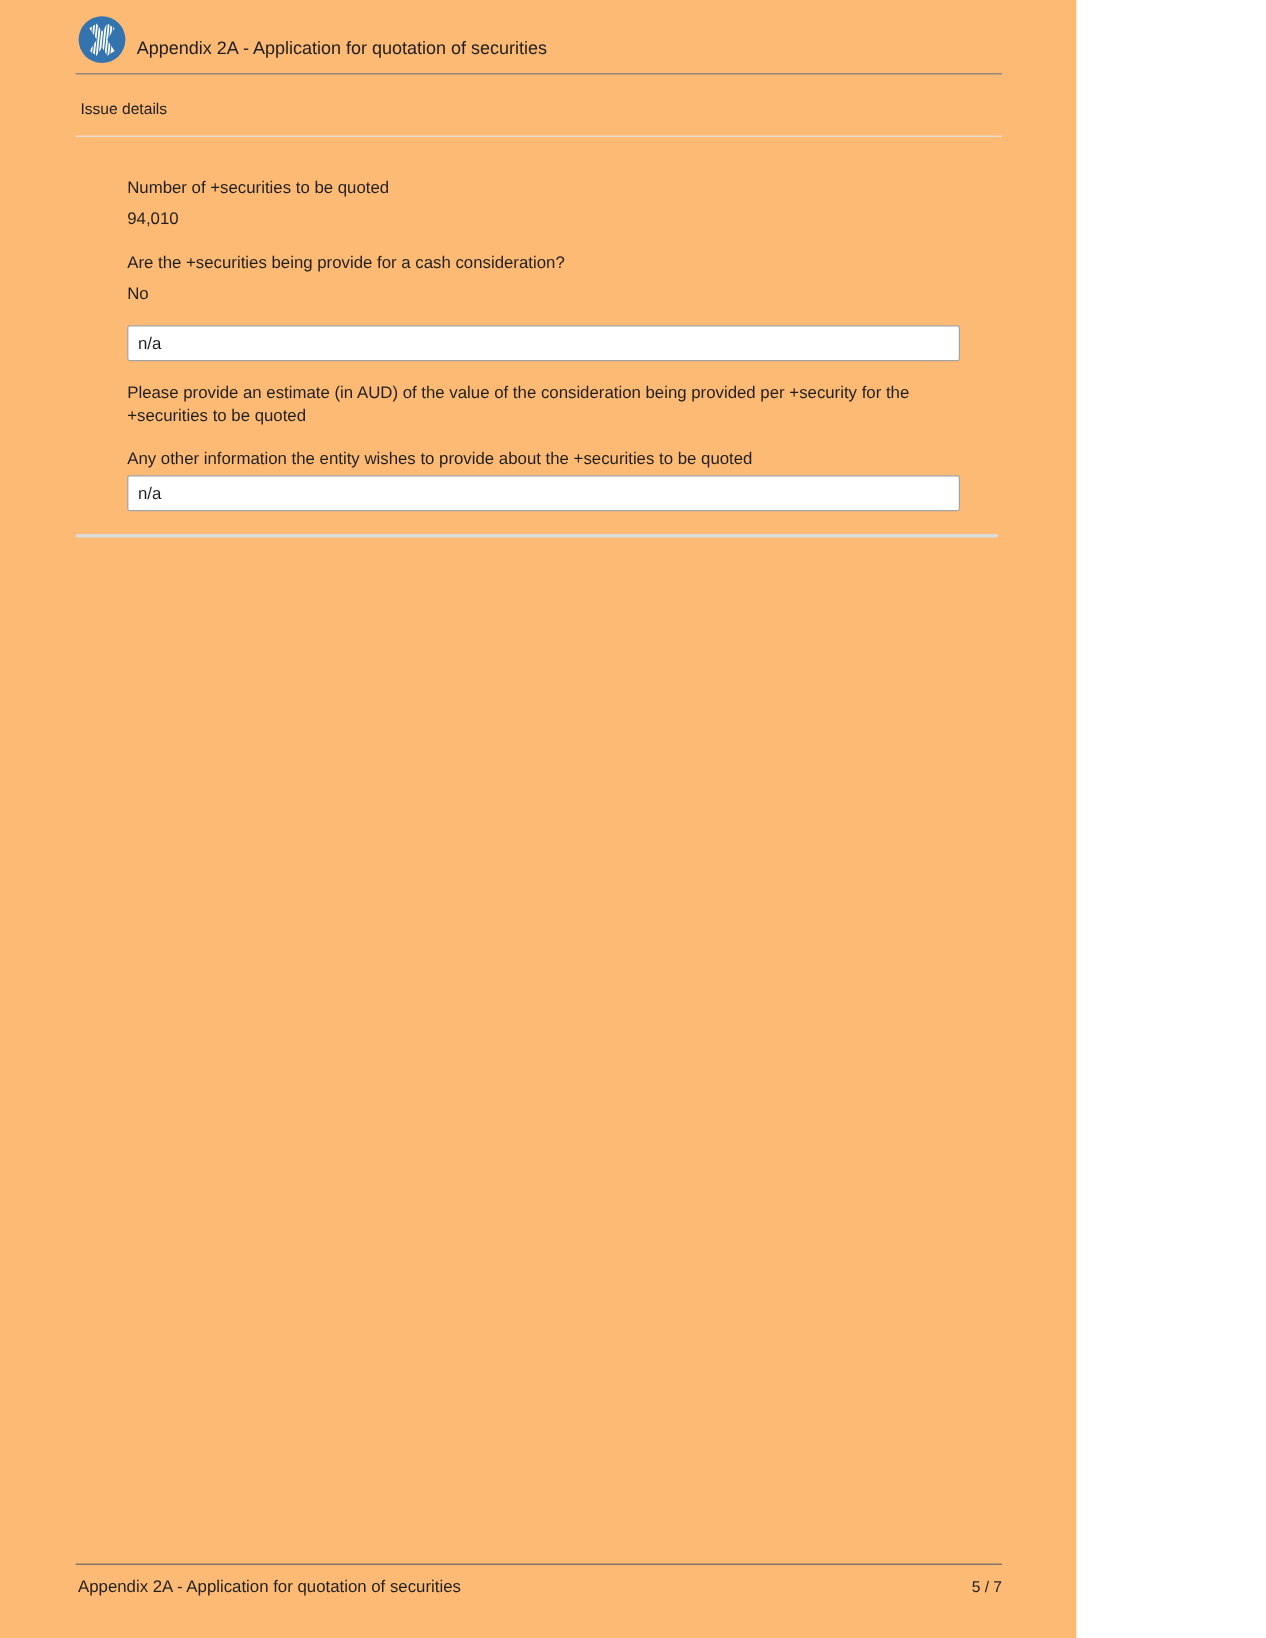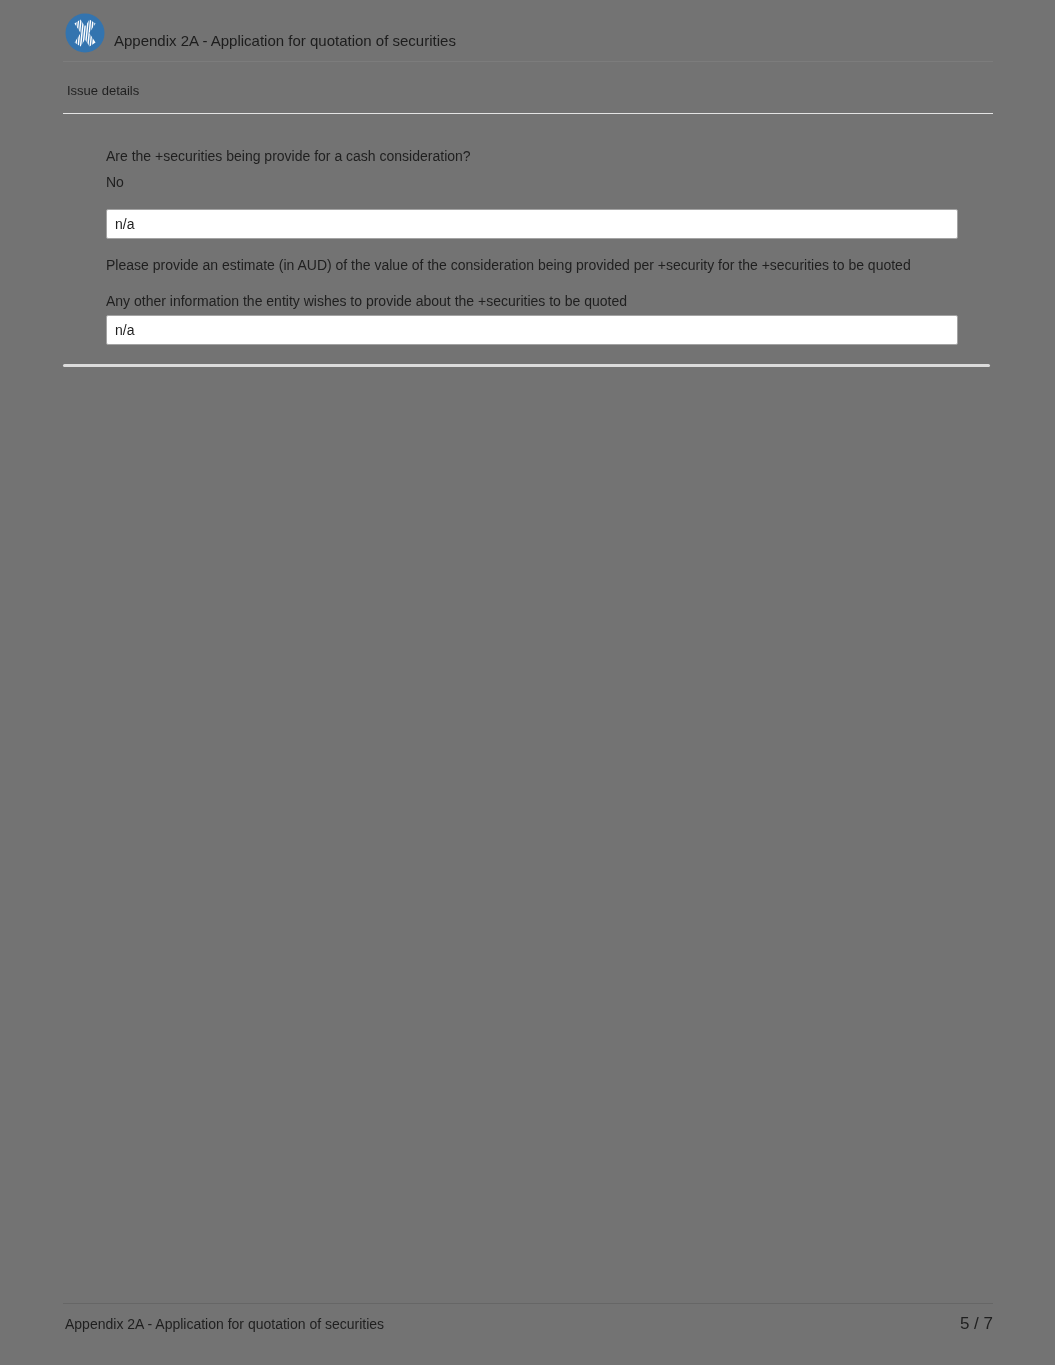--- a/index.html
+++ b/index.html
@@ -2,23 +2,23 @@
 <html><head>
 <meta charset="utf-8">
 <style>
   html, body {
     margin: 0;
     padding: 0;
     background: #ffffff;
   }
   .page {
     position: relative;
-    width: 1055px;
+    width: 897px;
     height: 1365px;
-    background: #737373;
+    background: #fdba74;
     font-family: "Liberation Sans", sans-serif;
     color: #1f1f1f;
     box-sizing: border-box;
     overflow: hidden;
   }
   .header {
     margin: 0 62px 0 63px;
     padding-top: 13px;
     padding-bottom: 8px;
     border-bottom: 1px solid #7c7c7c;
@@ -96,21 +96,21 @@
     display: flex;
     justify-content: space-between;
     align-items: baseline;
     font-size: 14px;
     color: #1f1f1f;
   }
   .footer-title {
     padding-left: 2px;
   }
   .page-indicator {
-    font-size: 17px;
+    font-size: 13px;
   }
 </style>
 </head>
 <body>
 
 <div class="page">
 
   <div class="header">
     <div class="header-inner">
       <svg class="logo" viewBox="0 0 40 40" aria-hidden="true">
@@ -131,20 +131,24 @@
         </g>
       </svg>
       <div class="header-title">Appendix 2A - Application for quotation of securities</div>
     </div>
   </div>
 
   <div class="section-heading">Issue details</div>
 
   <div class="form">
 
+    <div class="field">
+      <div class="field-label">Number of +securities to be quoted</div>
+      <div class="field-value">94,010</div>
+    </div>
 
     <div class="field">
       <div class="field-label">Are the +securities being provide for a cash consideration?</div>
       <div class="field-value">No</div>
     </div>
 
     <div class="field">
       <input class="text-input" type="text" value="n/a" style="">
     </div>
 

